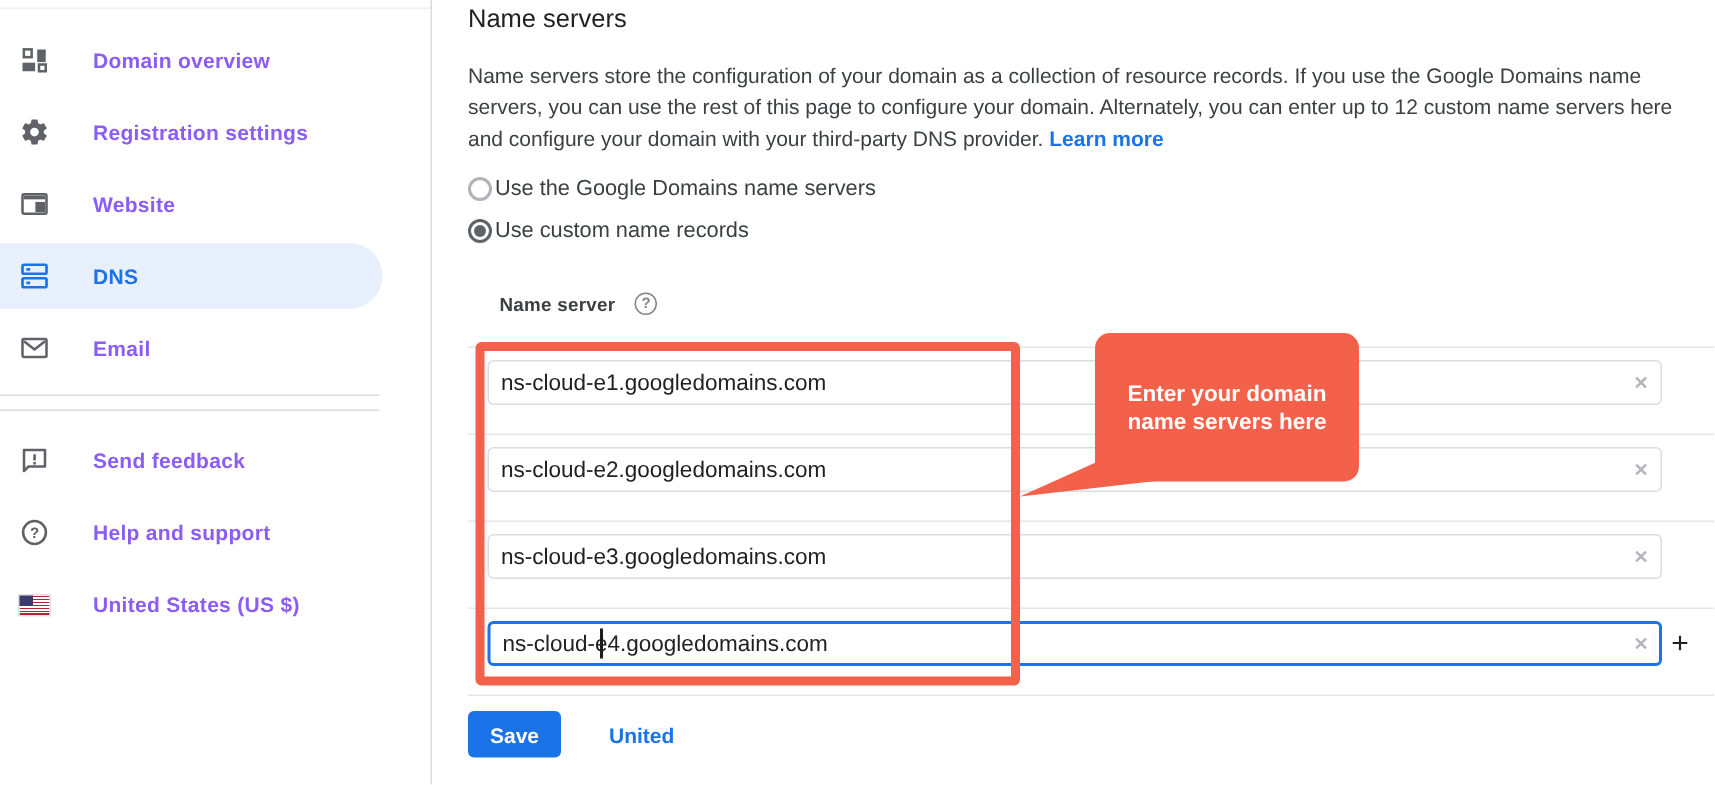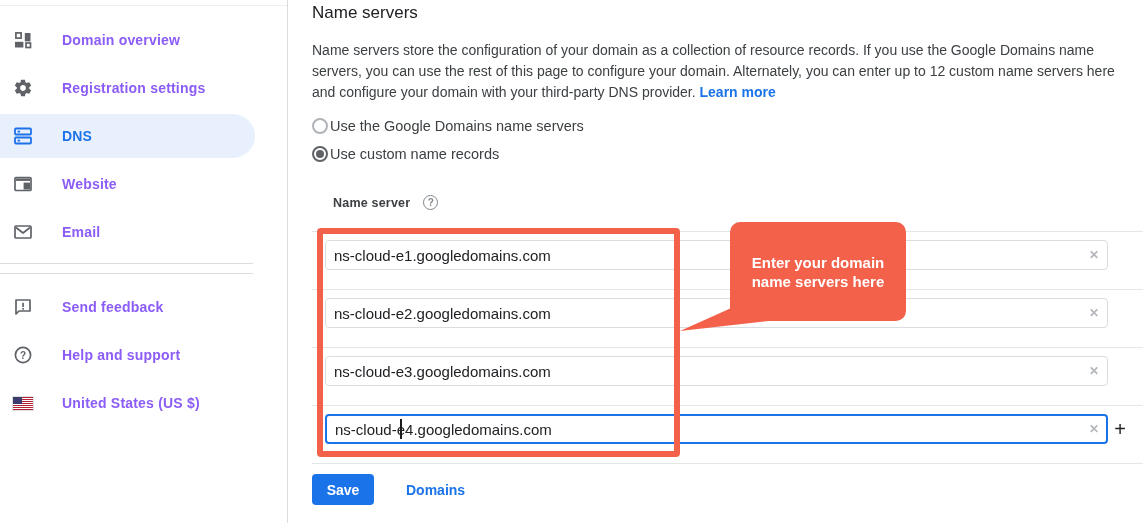--- a/index.html
+++ b/index.html
@@ -97,41 +97,41 @@
 
     <div class="nav-item">
       <span class="icon">
         <svg viewBox="0 0 24 24" width="20" height="20">
           <path fill="#5f6368" d="M19.43 12.98c.04-.32.07-.64.07-.98s-.03-.66-.07-.98l2.11-1.65c.19-.15.24-.42.12-.64l-2-3.46c-.12-.22-.39-.3-.61-.22l-2.49 1c-.52-.4-1.08-.73-1.69-.98l-.38-2.65C14.46 2.18 14.25 2 14 2h-4c-.25 0-.46.18-.49.42l-.38 2.65c-.61.25-1.17.59-1.69.98l-2.49-1c-.23-.09-.49 0-.61.22l-2 3.46c-.13.22-.07.49.12.64l2.11 1.65c-.04.32-.07.65-.07.98s.03.66.07.98l-2.11 1.65c-.19.15-.24.42-.12.64l2 3.46c.12.22.39.3.61.22l2.49-1c.52.4 1.08.73 1.69.98l.38 2.65c.03.24.24.42.49.42h4c.25 0 .46-.18.49-.42l.38-2.65c.61-.25 1.17-.59 1.69-.98l2.49 1c.23.09.49 0 .61-.22l2-3.46c.12-.22.07-.49-.12-.64l-2.11-1.65zM12 15.5c-1.93 0-3.5-1.57-3.5-3.5s1.57-3.5 3.5-3.5 3.5 1.57 3.5 3.5-1.57 3.5-3.5 3.5z"></path>
         </svg>
       </span>
       <span class="label">Registration settings</span>
     </div>
 
+    <div class="nav-item">
+      <span class="icon">
+        <svg viewBox="0 0 20 20" width="20" height="20">
+          <rect x="2" y="3.5" width="16" height="13" rx="1" fill="none" stroke="#5f6368" stroke-width="1.7"></rect>
+          <rect x="2.9" y="4.4" width="14.2" height="2.5" fill="#5f6368"></rect>
+          <rect x="10.6" y="8.6" width="6.4" height="6.9" fill="#5f6368"></rect>
+        </svg>
+      </span>
+      <span class="label">Website</span>
+    </div>
+
     <div class="nav-item active">
       <span class="icon">
         <svg viewBox="0 0 20 20" width="20" height="20">
           <rect x="2" y="2.5" width="16" height="6" rx="1" fill="none" stroke="#1a73e8" stroke-width="1.8"></rect>
           <rect x="4.6" y="4.7" width="2.5" height="1.8" fill="#1a73e8"></rect>
           <rect x="2" y="11.5" width="16" height="6" rx="1" fill="none" stroke="#1a73e8" stroke-width="1.8"></rect>
           <rect x="4.6" y="13.7" width="2.5" height="1.8" fill="#1a73e8"></rect>
         </svg>
       </span>
       <span class="label">DNS</span>
-    </div>
-
-    <div class="nav-item">
-      <span class="icon">
-        <svg viewBox="0 0 20 20" width="20" height="20">
-          <rect x="2" y="3.5" width="16" height="13" rx="1" fill="none" stroke="#5f6368" stroke-width="1.7"></rect>
-          <rect x="2.9" y="4.4" width="14.2" height="2.5" fill="#5f6368"></rect>
-          <rect x="10.6" y="8.6" width="6.4" height="6.9" fill="#5f6368"></rect>
-        </svg>
-      </span>
-      <span class="label">Website</span>
     </div>
 
     <div class="nav-item">
       <span class="icon">
         <svg viewBox="0 0 20 20" width="20" height="20">
           <rect x="2" y="4" width="16" height="12" rx="1" fill="none" stroke="#5f6368" stroke-width="1.7"></rect>
           <path d="M3 5.5 L10 11 L17 5.5" fill="none" stroke="#5f6368" stroke-width="1.7" stroke-linejoin="round"></path>
         </svg>
       </span>
       <span class="label">Email</span>
@@ -223,16 +223,16 @@
 
     <button class="add-btn">+</button>
 
     <div class="red-rect"></div>
     <div class="callout-bubble">Enter your domain name servers here</div>
     <svg class="callout-tail" viewBox="0 0 120 44" width="120" height="44">
       <polygon points="82,4 118,26 4,39" fill="#f4614b"></polygon>
     </svg>
 
     <button class="save-btn">Save</button>
-    <button class="cancel-btn">Domains</button>
+    <button class="cancel-btn">United</button>
 
   </main>
 </div>
 
 </body></html>

